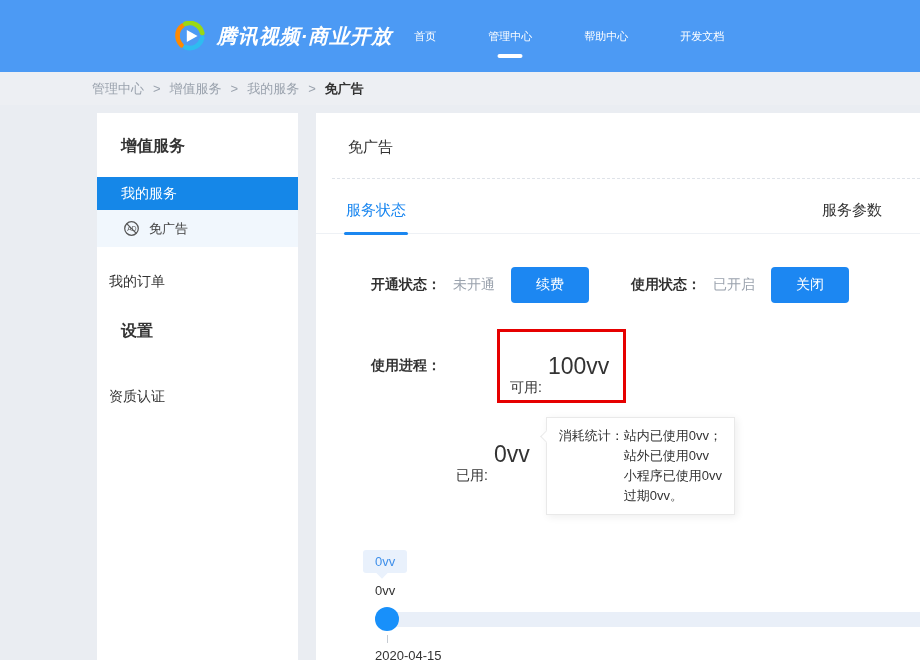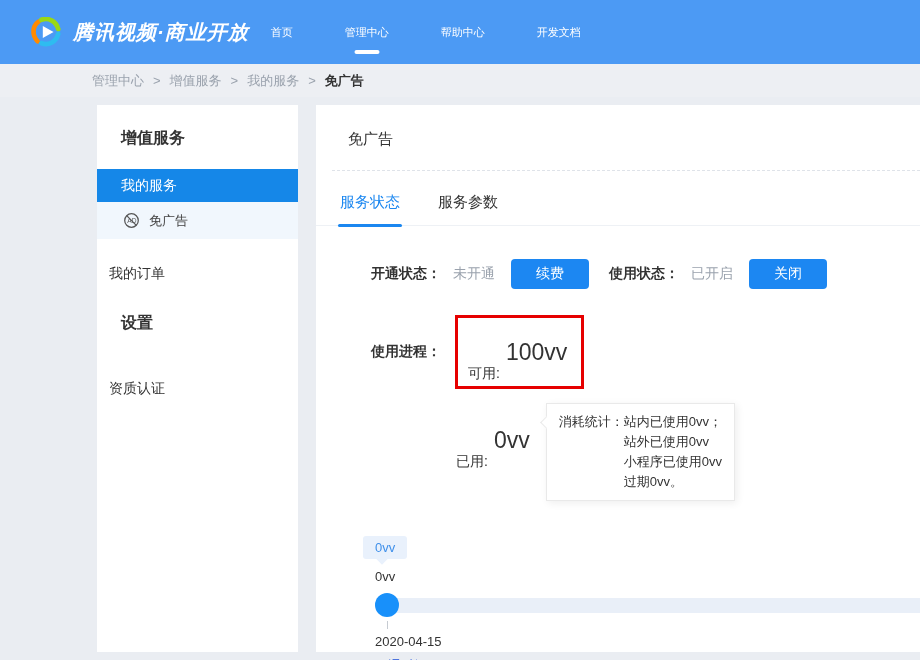--- a/index.html
+++ b/index.html
@@ -5,21 +5,21 @@
   * { box-sizing: border-box; margin: 0; padding: 0; }
   html,body { width: 920px; height: 660px; }
   body {
     font-family: "Liberation Sans", "DejaVu Sans", sans-serif;
     background: #eaedf2;
     overflow: hidden;
     color: #333;
   }
 
   
-  .header { height: 64px; background: #4c9af4; display: flex; align-items: center; }
+  .header { height: 72px; background: #4c9af4; display: flex; align-items: center; justify-content: center; }
   .logo { display: flex; align-items: center; margin-left: 30px; cursor: pointer; }
   .logo-icon svg { display: block; }
   .logo-text {
     color: #fff; font-size: 20px; font-weight: bold; font-style: italic;
     margin-left: 9px; letter-spacing: 1px; white-space: nowrap;
   }
   .nav { display: flex; margin-left: 22px; }
   .nav-item {
     position: relative; color: #fff; font-size: 11px;
     margin-right: 52px; padding: 6px 0; cursor: pointer; white-space: nowrap;
@@ -55,41 +55,41 @@
     padding-left: 26px; font-size: 13px; color: #444; cursor: pointer;
   }
   .side-sub.selected { background: #f1f7fd; }
   .sub-icon { width: 17px; height: 17px; margin-right: 9px; flex: 0 0 auto; }
   .side-link { font-size: 14px; color: #333; padding: 26px 0 0 12px; cursor: pointer; }
 
   
   .page-title { font-size: 15px; color: #333; margin-left: 32px; }
   .dashed-divider { border-top: 1px dashed #dfe3e9; margin: 21px 0 0 16px; }
 
-  .tabs { display: flex; padding-left: 24px; margin-top: 22px; border-bottom: 1px solid #eef1f5; }
+  .tabs { display: flex; padding-left: 30px; margin-top: 22px; border-bottom: 1px solid #eef1f5; justify-content: space-between; }
   .tab { position: relative; font-size: 15px; color: #333; padding-bottom: 13px; margin-right: 38px; cursor: pointer; }
   .tab.active { color: #1b87f0; }
   .tab-indicator {
     position: absolute; left: -2px; right: -2px; bottom: -2px;
     height: 3px; background: #1b87f0; border-radius: 2px;
   }
 
   .content { padding-left: 55px; }
 
   .status-row { display: flex; align-items: center; margin-top: 33px; }
   .f-label { font-size: 14px; font-weight: bold; color: #333; white-space: nowrap; }
   .muted { color: #9aa2ad; font-size: 14px; margin-left: 12px; white-space: nowrap; }
   .btn {
-    margin-left: 16px; min-width: 56px; height: 30px; padding: 0 25px;
+    margin-left: 16px; min-width: 56px; height: 36px; padding: 0 25px;
     background: #1c87f2; color: #fff; font-size: 14px; border: none;
     border-radius: 4px; cursor: pointer; font-family: inherit;
   }
-  .status-group2 { margin-left: 20px; display: flex; align-items: center; }
-
-  .progress-row { display: flex; align-items: center; margin-top: 26px; }
+  .status-group2 { margin-left: 42px; display: flex; align-items: center; }
+
+  .progress-row { display: flex; align-items: center; margin-top: 26px; gap: 42px; }
   .red-box {
     margin-left: 14px; border: 3px solid #e60000; background: #fff;
     display: flex; align-items: center; padding: 3px 14px 3px 10px;
   }
   .small-label { font-size: 14px; color: #333; white-space: nowrap; margin-top: 44px; }
   .big-value { font-size: 23px; color: #333; margin-left: 6px; white-space: nowrap; }
 
   .used-row { display: flex; align-items: flex-start; margin-top: 14px; margin-left: 85px; }
   .used-pair { display: flex; align-items: center; margin-top: 6px; }
 

